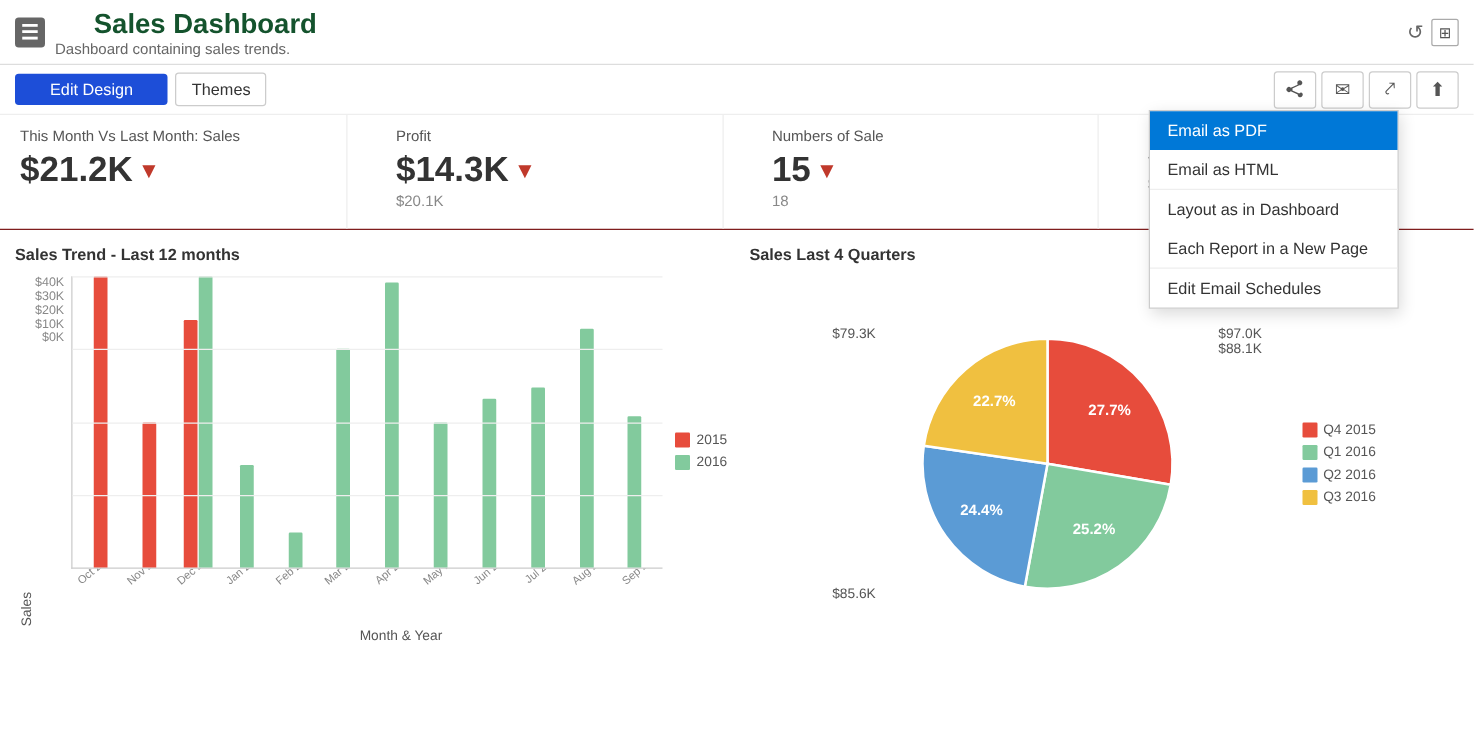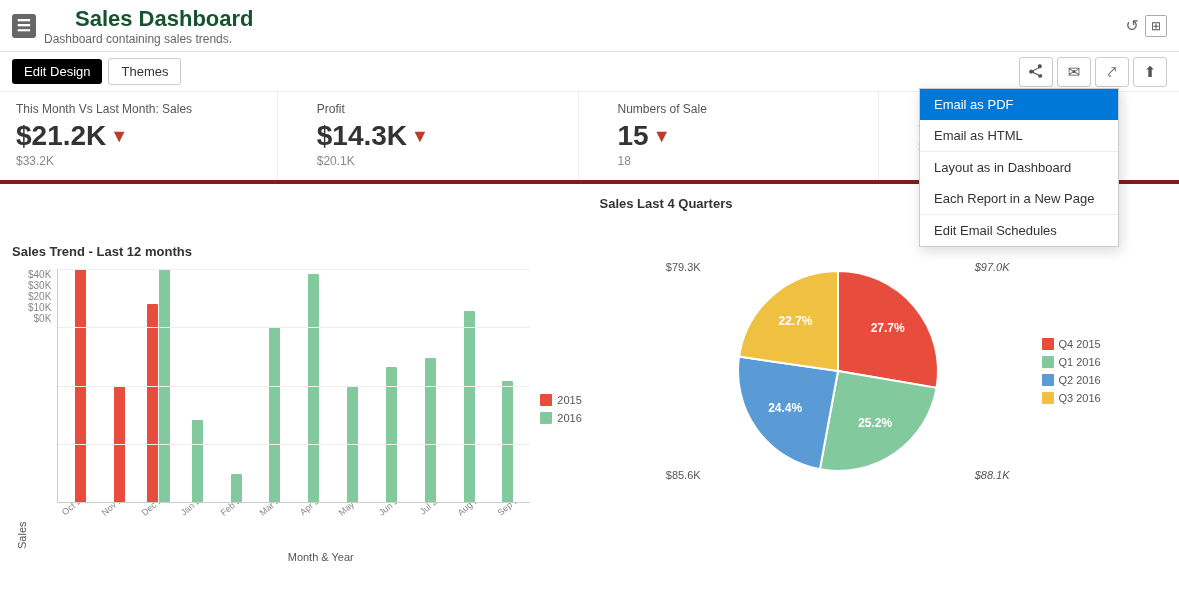--- a/index.html
+++ b/index.html
@@ -11,37 +11,37 @@
     .header-icon-plus { color: white; font-size: 16px; font-weight: bold; }
     .header-title-block { flex: 1; }
     .header-title { font-size: 22px; font-weight: bold; color: #14532d; margin-left: 31px; }
     .header-subtitle { font-size: 12px; color: #666; }
     .header-actions { display: flex; align-items: center; gap: 6px; }
     .refresh-icon { color: #666; font-size: 16px; cursor: pointer; }
     .grid-icon { width: 22px; height: 22px; display: inline-flex; align-items: center; justify-content: center; border: 1px solid #aaa; border-radius: 2px; font-size: 12px; color: #555; cursor: pointer; }
 
     
     .toolbar { display: flex; align-items: center; padding: 6px 12px; border-bottom: 1px solid #eee; height: 40px; }
-    .btn-edit { background: #000000; color: white; border: none; padding: 5px 12px; border-radius: 3px; font-size: 13px; cursor: pointer; }
+    .btn-edit { background: #1d4ed8; color: white; border: none; padding: 5px 28px; border-radius: 3px; font-size: 13px; cursor: pointer; }
     .btn-themes { background: white; color: #333; border: 1px solid #ccc; padding: 5px 12px; border-radius: 3px; font-size: 13px; cursor: pointer; margin-left: 6px; }
     .toolbar-right { margin-left: auto; display: flex; align-items: center; gap: 4px; }
     .toolbar-btn { width: 34px; height: 30px; border: 1px solid #ccc; background: white; border-radius: 3px; display: flex; align-items: center; justify-content: center; cursor: pointer; color: #555; font-size: 15px; }
 
     
-    .kpi-row { display: flex; border-bottom: 4px solid #7f1d1d; height: 92px; gap: 23px; }
+    .kpi-row { display: flex; border-bottom: 1px solid #7f1d1d; height: 92px; gap: 23px; }
     .kpi-item { flex: 1; padding: 10px 16px; border-right: 1px solid #eee; }
     .kpi-item:last-child { border-right: none; }
     .kpi-label { font-size: 12px; color: #555; margin-bottom: 4px; }
     .kpi-value { font-size: 28px; font-weight: bold; color: #333; display: flex; align-items: center; gap: 4px; }
     .kpi-down { color: #c0392b; font-size: 18px; }
     .kpi-prev { font-size: 12px; color: #888; margin-top: 2px; }
 
     
     .charts-area { display: flex; padding: 12px; gap: 20px; height: 420px; }
-    .chart-left { flex: 1; min-width: 0; margin-top: 48px; }
+    .chart-left { flex: 1; min-width: 0; }
     .chart-right { flex: 1; min-width: 0; }
     .chart-title { font-size: 13px; font-weight: bold; color: #333; margin-bottom: 10px; }
     .bar-chart-y-axis { display: flex; flex-direction: column; justify-content: flex-start; align-items: flex-end; padding-right: 6px; font-size: 10px; color: #888; padding-bottom: 28px; width: 38px; }
 
     .chart-legend { display: flex; flex-direction: column; gap: 6px; justify-content: center; padding-left: 10px; }
     .legend-item { display: flex; align-items: center; gap: 5px; font-size: 11px; color: #555; }
     .legend-box { width: 12px; height: 12px; border-radius: 1px; }
 
     
     .dropdown-overlay { position: absolute; top: 88px; right: 60px; background: white; border: 1px solid #ccc; box-shadow: 2px 4px 12px rgba(0,0,0,0.15); z-index: 100; min-width: 200px; }
@@ -85,21 +85,20 @@
     </div>
   </div>
 
   <div class="kpi-row">
     <div class="kpi-item">
       <div class="kpi-label">This Month Vs Last Month: Sales</div>
       <div class="kpi-value">
         <span>$21.2K</span>
         <span class="kpi-down">▼</span>
       </div>
-      <div class="kpi-prev">$33.2K</div>
     </div>
     <div class="kpi-item">
       <div class="kpi-label">Profit</div>
       <div class="kpi-value">
         <span>$14.3K</span>
         <span class="kpi-down">▼</span>
       </div>
       <div class="kpi-prev">$20.1K</div>
     </div>
     <div class="kpi-item">
@@ -228,21 +227,21 @@
               <text x="164.69064954250095" y="73.09726323920655" text-anchor="middle" dominant-baseline="middle" fill="white" font-size="12" font-weight="bold">27.7%</text>
               <path d="M 115 115 L 213.5644595148998 131.88334447127335 A 100 100 0 0 1 96.8794236372863 213.34452049953296 Z" fill="#82ca9d" stroke="white" stroke-width="2"></path>
               <text x="152.20808816364843" y="168.29688710615437" text-anchor="middle" dominant-baseline="middle" fill="white" font-size="12" font-weight="bold">25.2%</text>
               <path d="M 115 115 L 96.8794236372863 213.34452049953296 A 100 100 0 0 1 16.042388139734896 100.59892174477486 Z" fill="#5b9bd5" stroke="white" stroke-width="2"></path>
               <text x="62.17487931184891" y="152.87488117845749" text-anchor="middle" dominant-baseline="middle" fill="white" font-size="12" font-weight="bold">24.4%</text>
               <path d="M 115 115 L 16.042388139734896 100.59892174477486 A 100 100 0 0 1 114.99999999999999 15 Z" fill="#f0c040" stroke="white" stroke-width="2"></path>
               <text x="72.47615701916902" y="65.83982528365433" text-anchor="middle" dominant-baseline="middle" fill="white" font-size="12" font-weight="bold">22.7%</text>
             </svg>
         </div>
 
-        <div style="display:flex;flex-direction:column;justify-content:space-between;height:220px;align-items:flex-start; font-size:11px;color:#555;font-style:italic;">
+        <div style="display:flex;flex-direction:column;height:220px;align-items:flex-start; font-size:11px;color:#555;">
           <span>$97.0K</span>
           <span>$88.1K</span>
         </div>
 
         <div class="chart-legend">
           <div class="legend-item">
             <div class="legend-box" style="background:#e74c3c;"></div>
             <span>Q4 2015</span>
           </div>
           <div class="legend-item">

